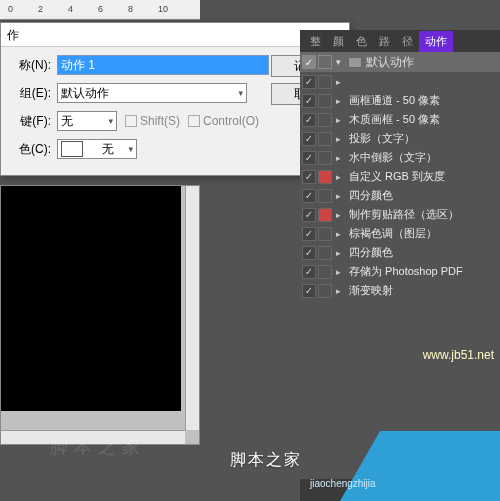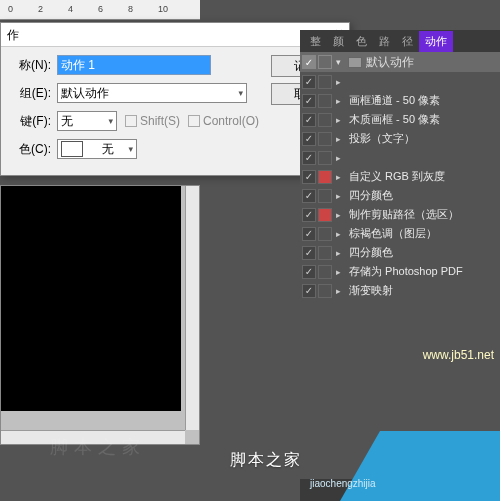--- a/index.html
+++ b/index.html
@@ -5,21 +5,21 @@
 *{box-sizing:border-box;margin:0;padding:0;font-family:"Microsoft YaHei",SimSun,sans-serif;font-size:12px}
 body{width:500px;height:501px;background:#535353;overflow:hidden;position:relative}
 .ruler{position:absolute;top:0;left:0;width:200px;height:20px;background:#f0f0f0;border-bottom:1px solid #888}
 .ruler span{position:absolute;top:4px;font-size:9px;color:#444}
 .dialog{position:absolute;top:22px;left:0;width:350px;background:#f0f0f0;border:1px solid #888;box-shadow:2px 2px 8px rgba(0,0,0,.3)}
 .dlg-title{height:24px;background:#fff;border-bottom:1px solid #ccc;position:relative;padding:4px 6px}
 .close-x{position:absolute;right:6px;top:2px;font-size:14px;cursor:pointer}
 .dlg-body{padding:8px;position:relative}
 .row{display:flex;align-items:center;margin-bottom:8px}
 .lbl{width:42px;text-align:right;margin-right:6px;color:#000}
-.txt-in{width:154px;height:20px;border:1px solid #7a9ac0;background:#fff;padding:1px 3px}
+.txt-in{width:212px;height:20px;border:1px solid #7a9ac0;background:#fff;padding:1px 3px}
 .txt-in.sel{background:#3399ff;color:#fff}
 .combo{width:190px;height:20px;border:1px solid #888;background:#fff;display:flex;align-items:center;justify-content:space-between;padding:0 3px}
 .combo-arrow{font-size:9px;color:#555}
 .ck{display:inline-flex;align-items:center;margin-left:8px;color:#888}
 .ck .box{width:12px;height:12px;border:1px solid #aaa;margin-right:3px}
 .swatch{width:22px;height:16px;border:1px solid #555;background:#fff;margin-right:4px}
 .btn-col{position:absolute;right:8px;top:8px;width:70px}
 .btn{height:22px;border:1px solid #888;background:#e8e8e8;text-align:center;line-height:20px;margin-bottom:6px;cursor:pointer}
 .canvas-area{position:absolute;top:185px;left:0;width:200px;height:260px;background:#c0c0c0;border:1px solid #888}
 .canvas-black{position:absolute;top:0;left:0;width:180px;height:225px;background:#000}
@@ -152,20 +152,21 @@
         <div class="act-row">
           <span class="chk">✓</span>
           <span class="sq"></span>
           <span class="exp">▸</span>
           <span class="name">投影（文字）</span>
         </div>
         <div class="act-row">
           <span class="chk">✓</span>
           <span class="sq"></span>
           <span class="exp">▸</span>
+          <span class="name">水中倒影（文字）</span>
         </div>
         <div class="act-row">
           <span class="chk">✓</span>
           <span class="sq red"></span>
           <span class="exp">▸</span>
           <span class="name">自定义 RGB 到灰度</span>
         </div>
         <div class="act-row">
           <span class="chk">✓</span>
           <span class="sq"></span>

